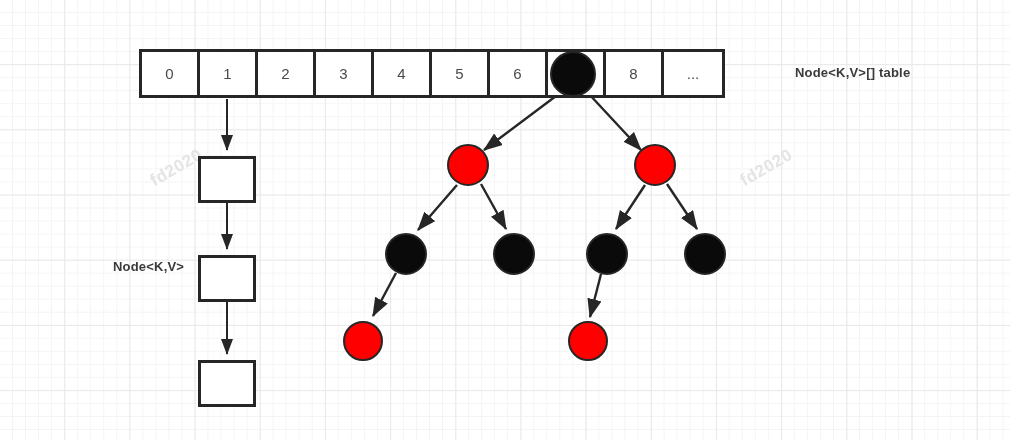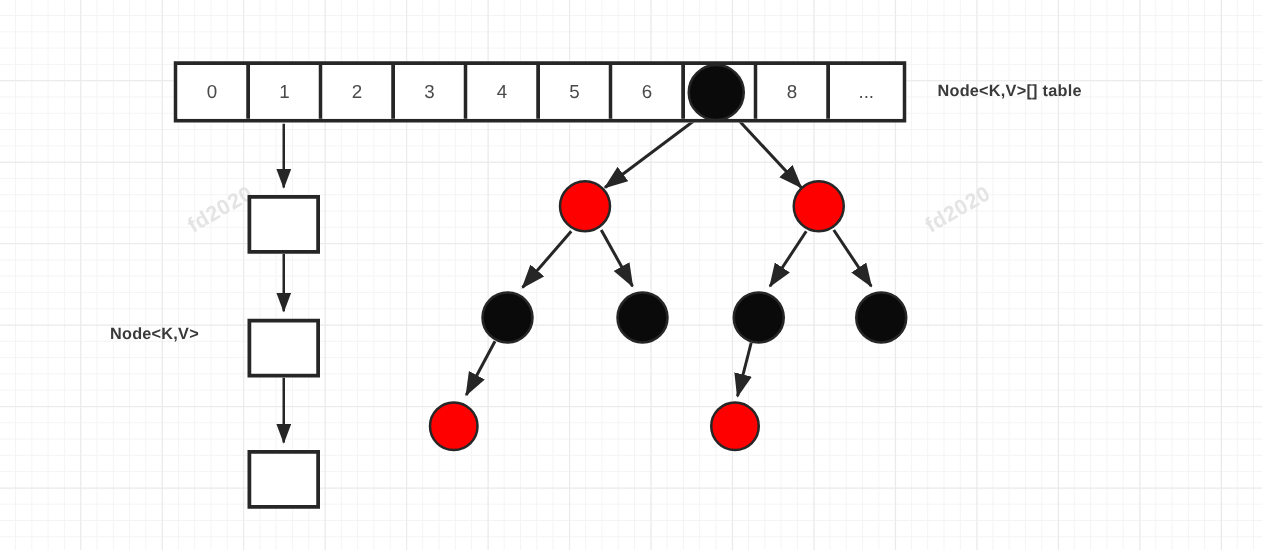--- a/index.html
+++ b/index.html
@@ -73,23 +73,24 @@
   
   .diagram-label {
     position: absolute;
     font-family: "Liberation Sans", sans-serif;
     font-size: 13px;
     font-weight: 700;
     color: #3a3a3a;
     white-space: nowrap;
     letter-spacing: 0.2px;
     z-index: 6;
+    margin-left: 45px;
   }
   #table-label { left: 750px; top: 65px; }
-  #node-label  { left: 88px;  top: 259px; }
+  #node-label  { left: 68px;  top: 259px; }
 
   
   .list-box {
     position: absolute;
     width: 58px;
     height: 47px;
     border: 3px solid #262626;
     box-sizing: border-box;
     background: #ffffff;
     z-index: 4;

